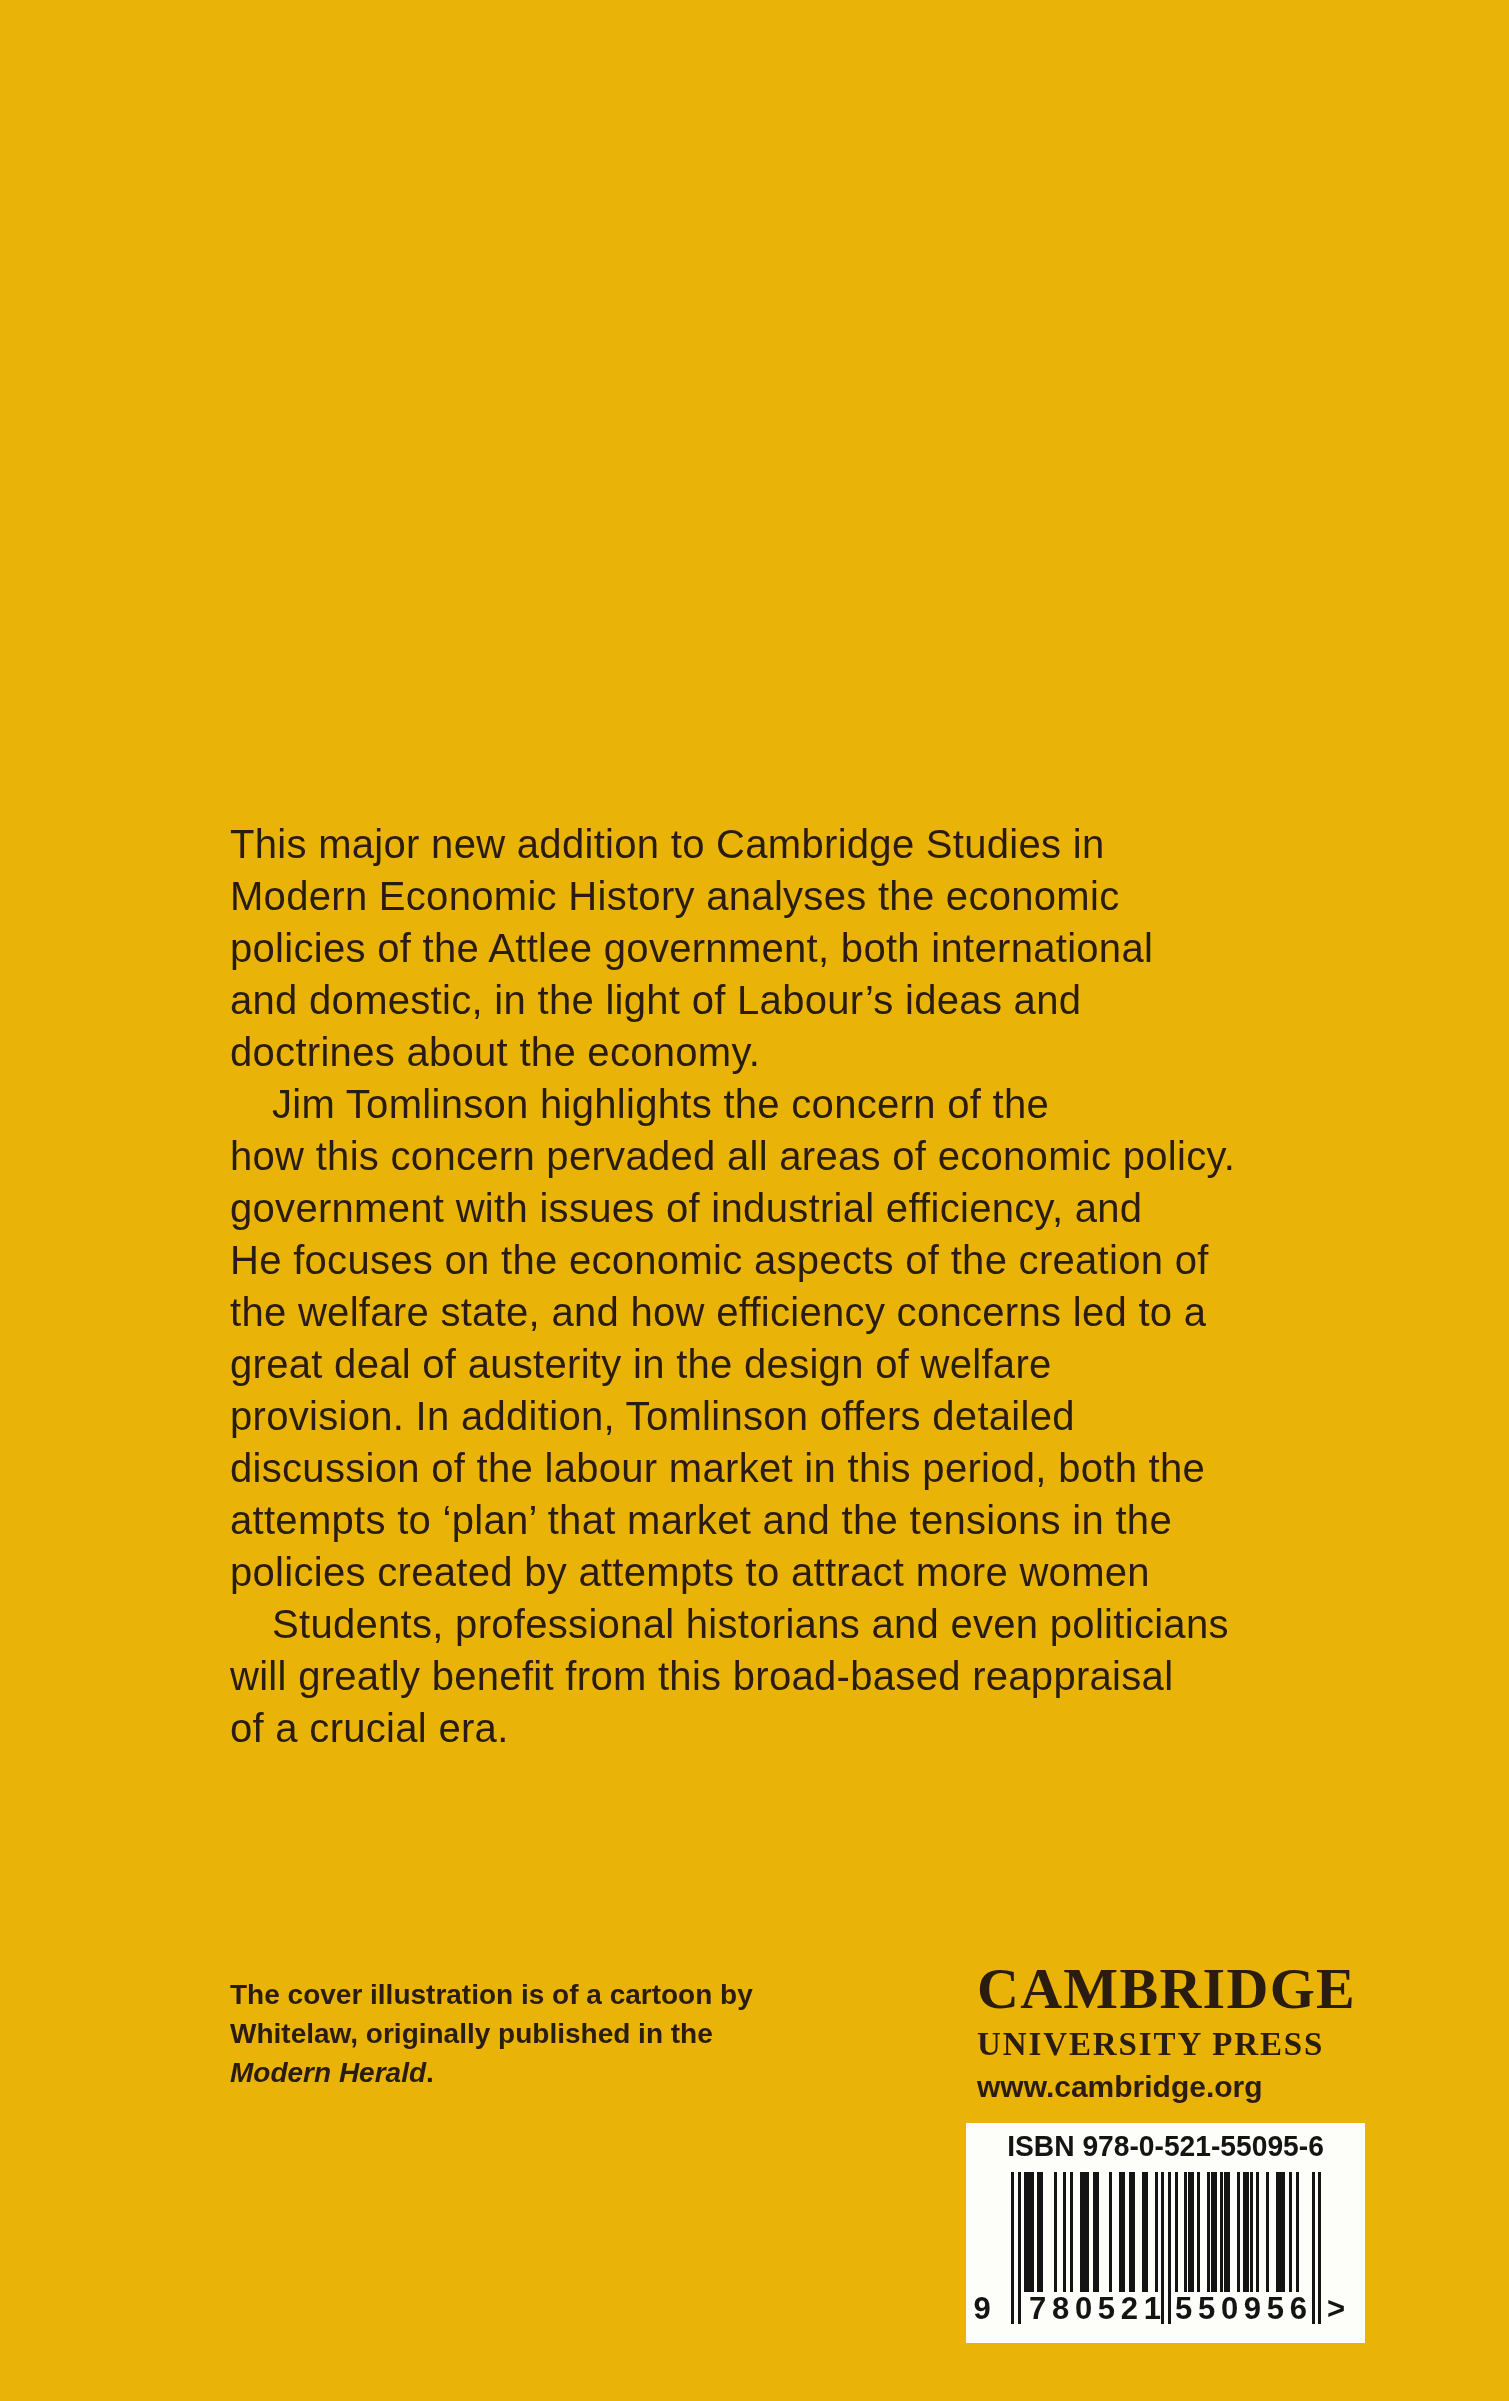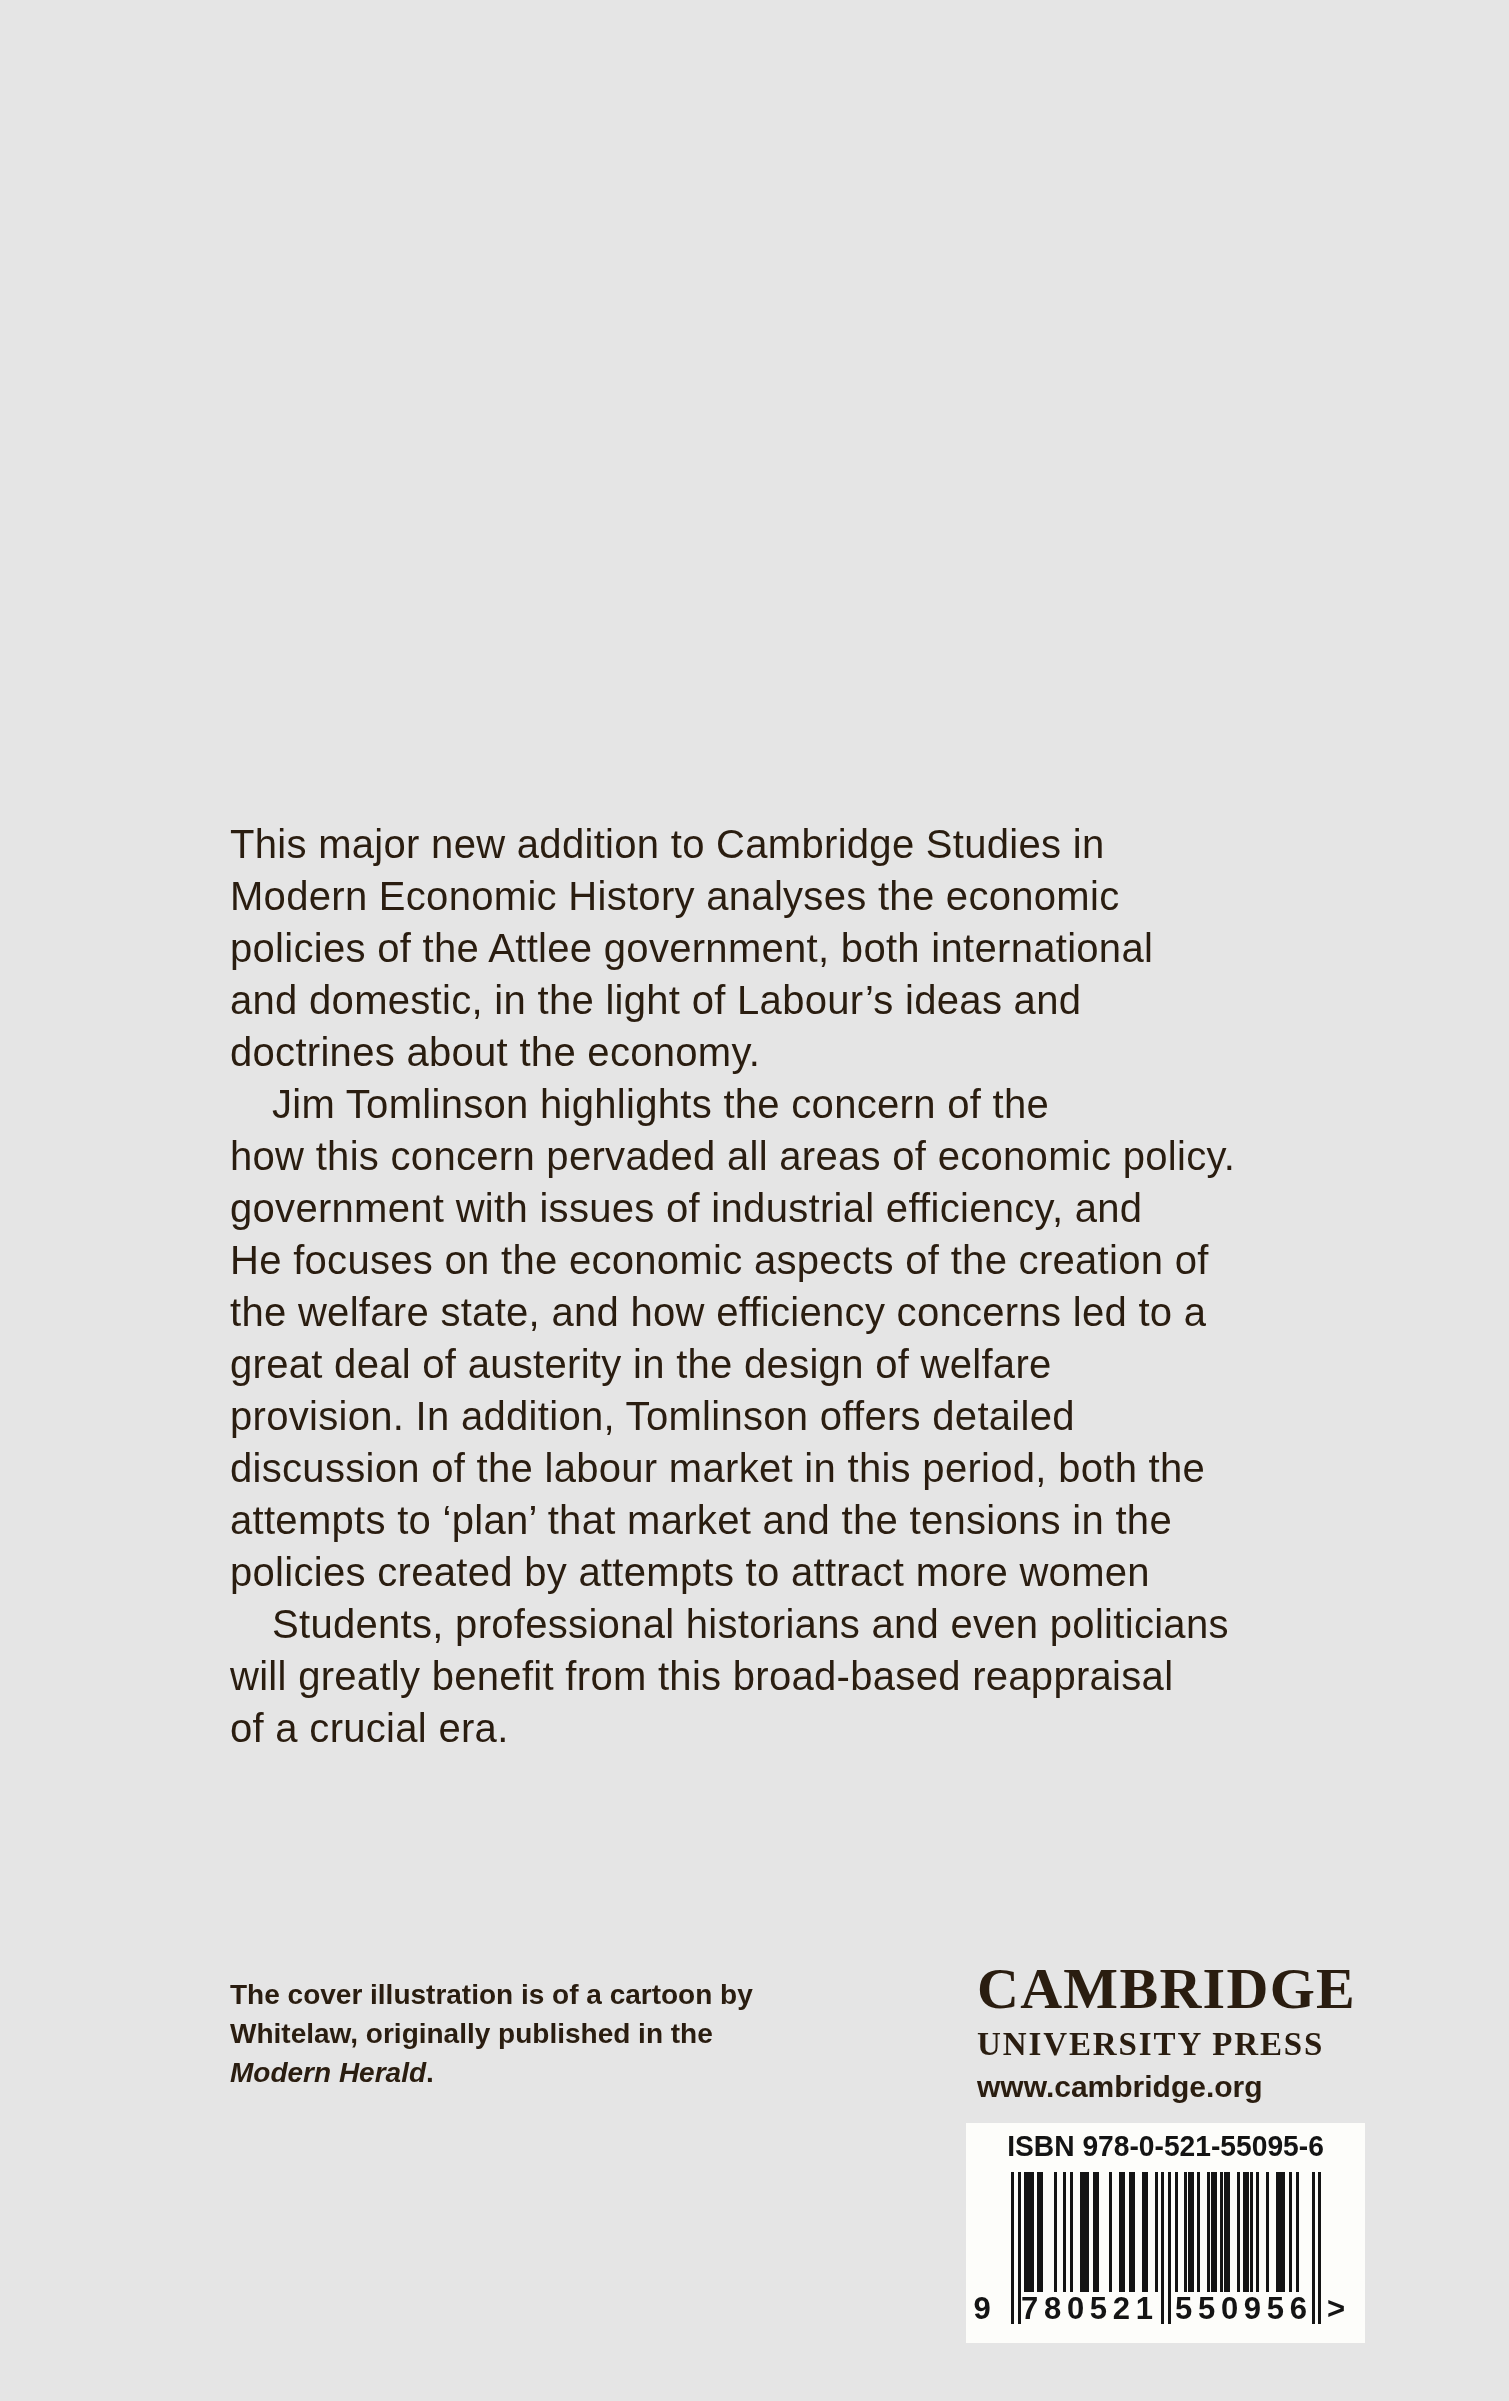--- a/index.html
+++ b/index.html
@@ -1,18 +1,18 @@
 <!DOCTYPE html>
 <html style="font-size:10px"><head>
 <meta charset="utf-8">
 <style>
   html,body { margin:0; padding:0; }
   .page {
     position:relative; width:1510px; height:2401px;
-    background:#e5e5e5;
+    background:#eab308;
     color:#2a1d10;
     font-family:"Liberation Sans", sans-serif;
     overflow:hidden;
   }
   
   .blurb {
     position:absolute; left:230px; top:818px;
     font-size:40px; line-height:52px;
     letter-spacing:0.3px;
     white-space:nowrap;
@@ -52,21 +52,21 @@
     transform:scaleX(0.94); transform-origin:center;
     color:#141414; white-space:nowrap;
   }
   .barcode { position:absolute; left:45px; top:49px; width:311px; height:152px; }
   .bar { position:absolute; top:0; background:#141414; }
   .bc-num {
     position:absolute; top:169px; font-weight:bold; font-size:31px;
     line-height:33px; color:#141414; white-space:nowrap;
   }
   .bc-9  { left:7.5px; }
-  .bc-g1 { left:55px;  width:137px; text-align:left; letter-spacing:5.7px; }
+  .bc-g1 { left:55px;  width:137px; text-align:left; letter-spacing:5.7px;padding-left:8px; }
   .bc-g2 { left:209px; width:137px; text-align:right; letter-spacing:5.7px; }
   .bc-gt { left:361px; }
 </style>
 </head>
 <body>
 
 <div class="page">
 
   <div class="blurb" id="blurb">
       <div class="line">This major new addition to Cambridge Studies in</div>

